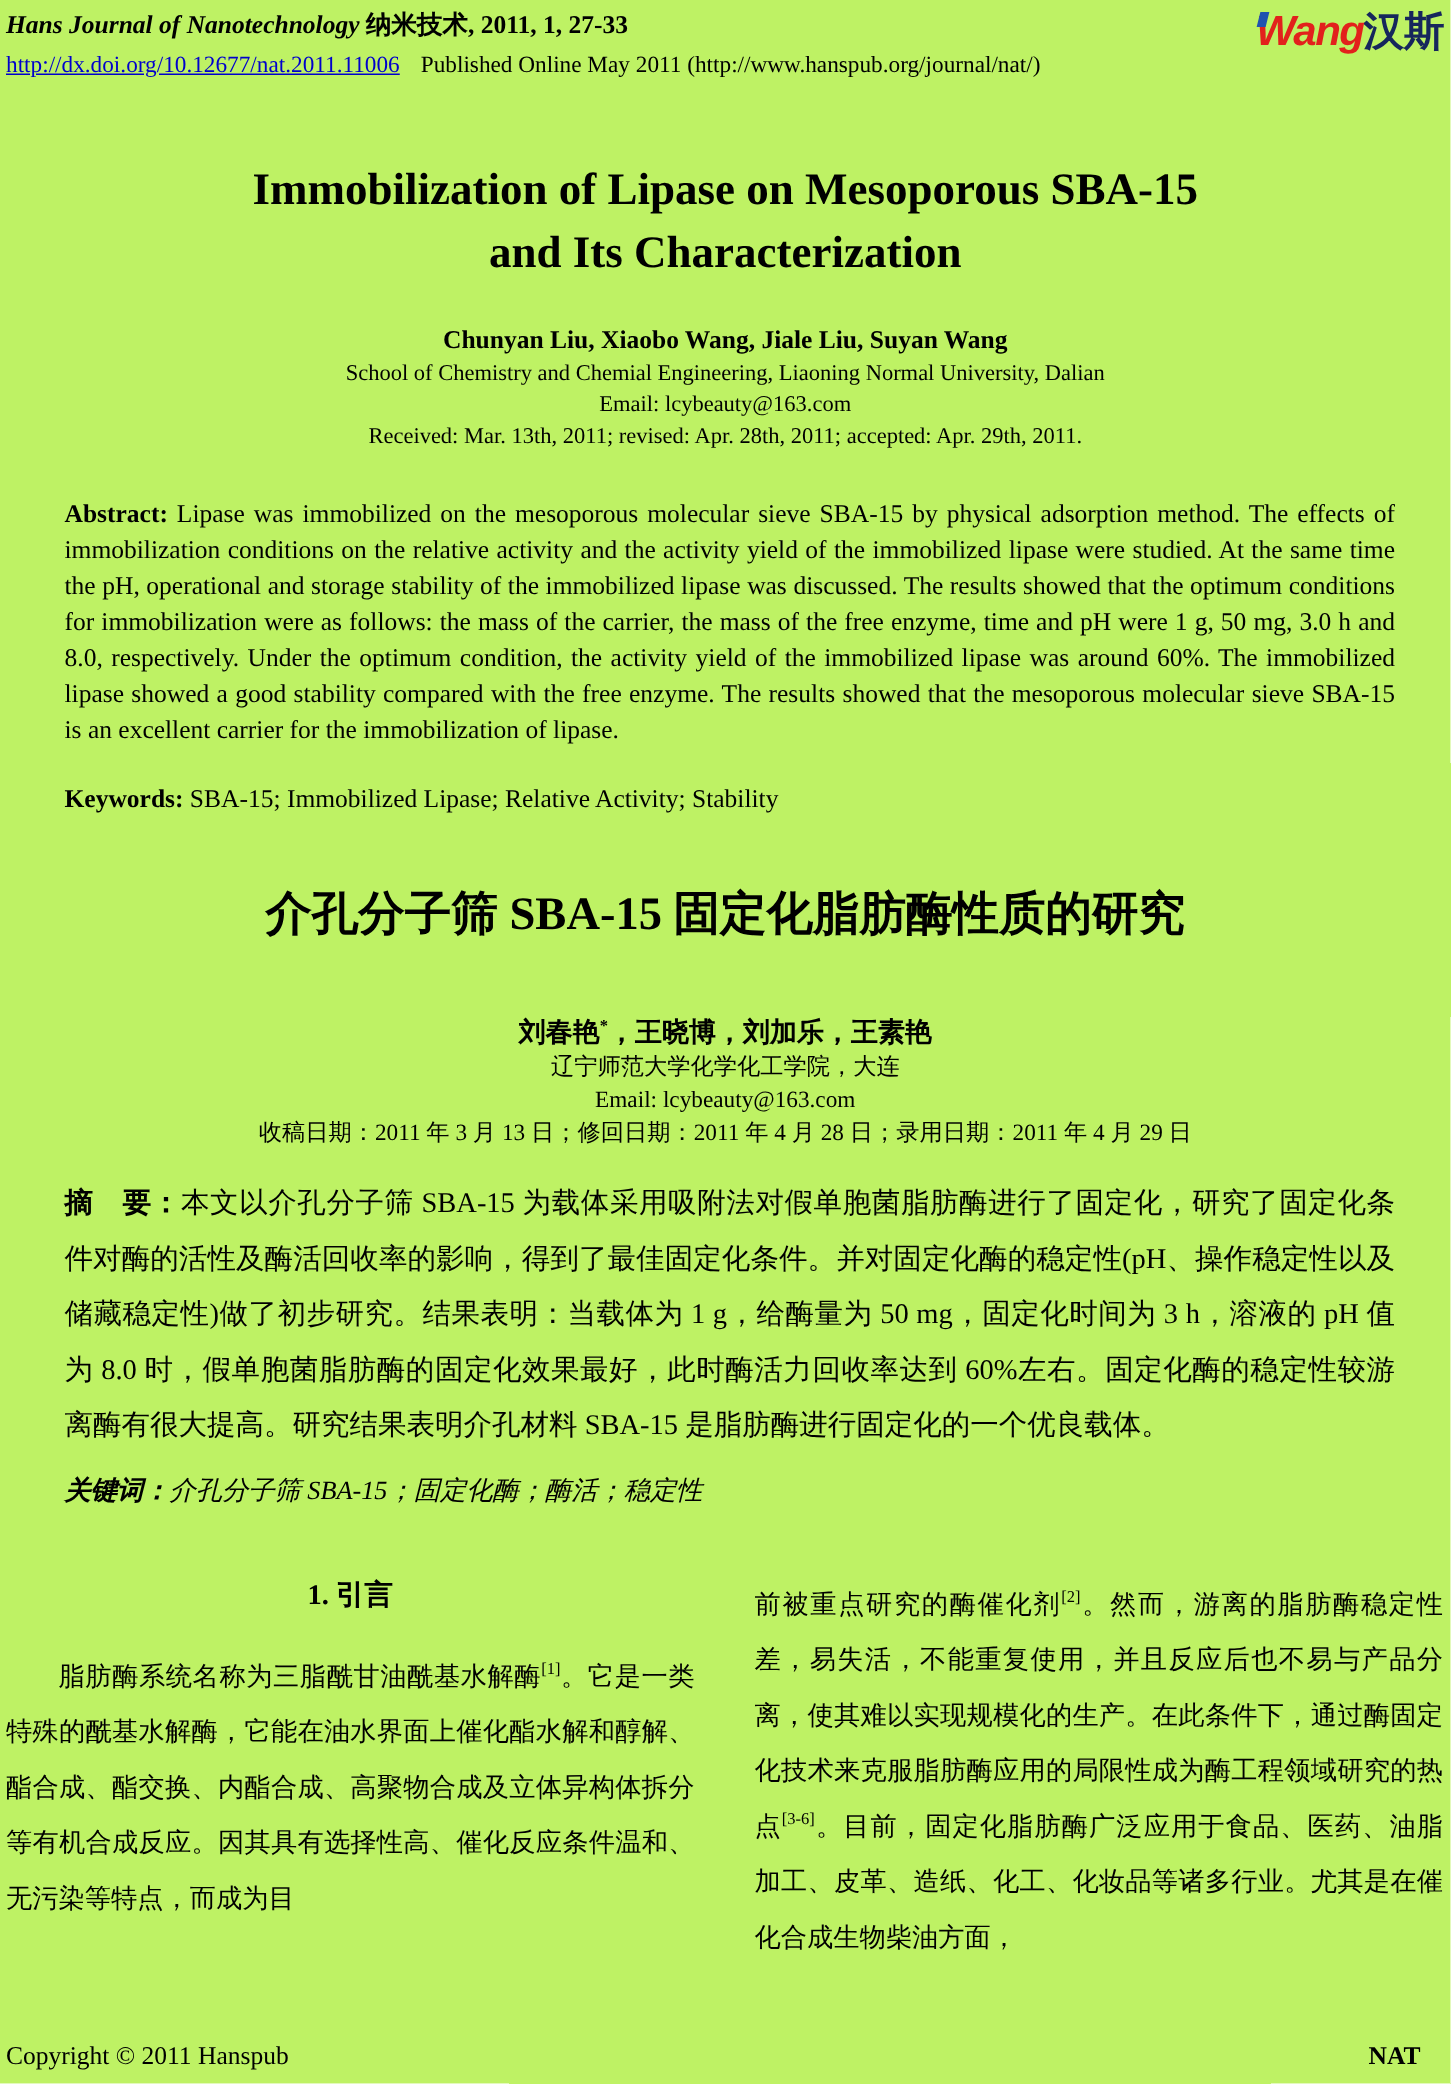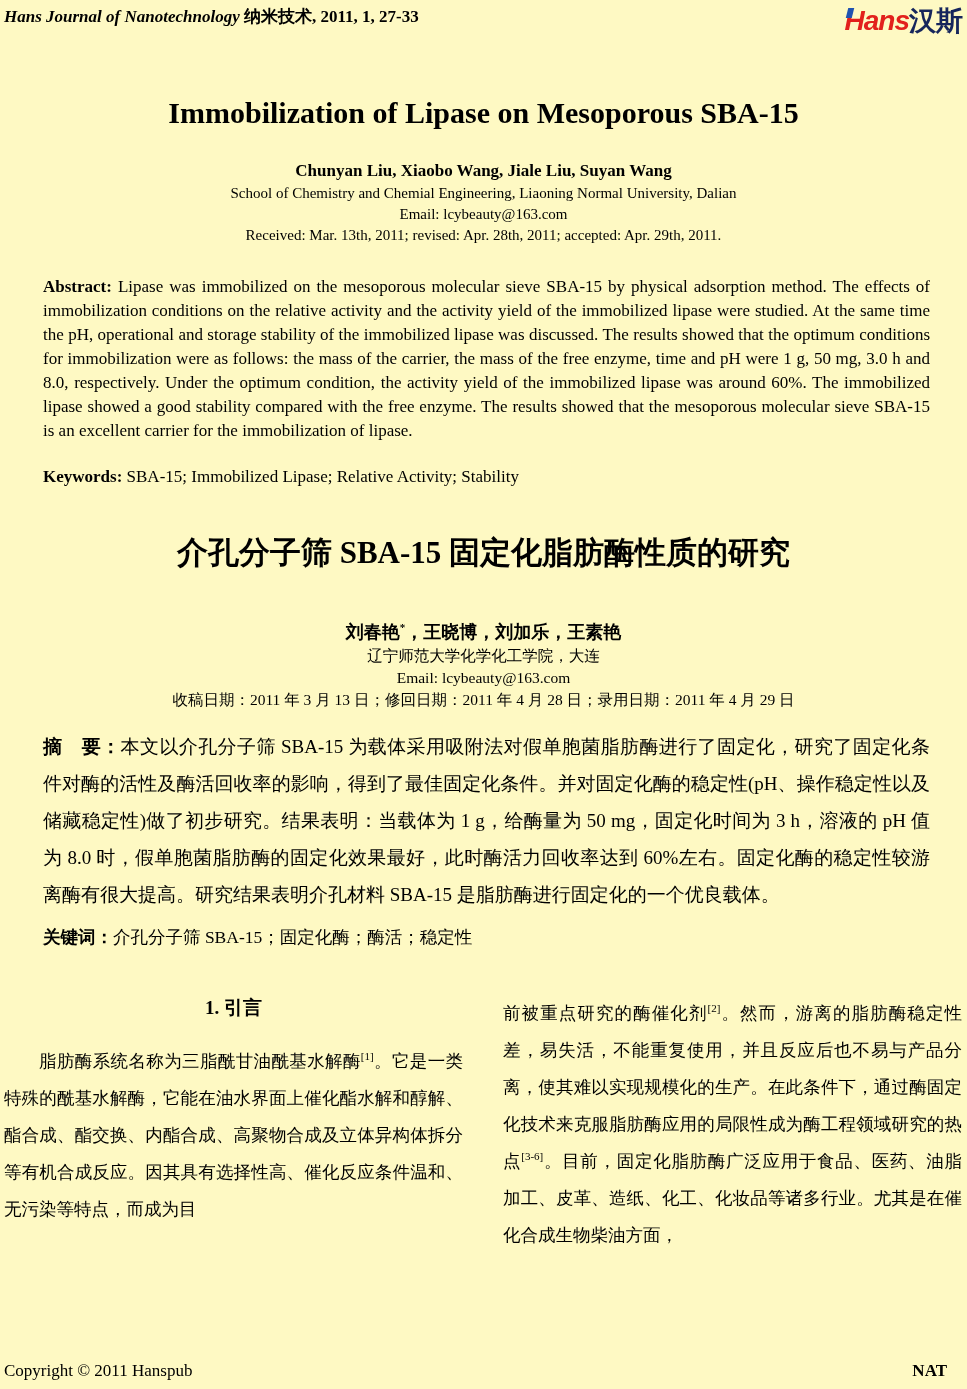--- a/index.html
+++ b/index.html
@@ -1,18 +1,18 @@
 <!DOCTYPE html>
 <html><head>
 <meta charset="utf-8">
 <style>
   html,body { margin:0; padding:0; background:#ffffff; }
   .page {
     position:relative; width:967px; height:1389px; margin:0 auto;
-    background:#fef9c3; overflow:hidden; color:#000;
+    background:#bef264; overflow:hidden; color:#000;
     font-family:"Liberation Serif", serif;
   }
 
   
   .header { display:flex; justify-content:space-between; align-items:flex-start; padding:6px 4px 0 4px; }
   .journal-line { font-size:17px; font-weight:bold; line-height:22px; }
   .journal-en { font-style:italic; }
   .doi-line { margin-top:6px; font-size:15.5px; line-height:20px; }
   .doi-link { color:#0000cc; text-decoration:underline; cursor:pointer; }
   .published { margin-left:14px; }
@@ -31,21 +31,21 @@
   .abstract-en { margin:30px 37px 0 43px; font-size:17px; line-height:24px; text-align:justify; }
   .label-bold { font-weight:bold; }
   .keywords-en { margin:22px 37px 16px 43px; font-size:17px; line-height:24px; }
 
   
   .title-cn { margin-top:42px; text-align:center; font-size:31px; font-weight:bold; line-height:44px; }
   .authors-cn { margin-top:46px; text-align:center; font-size:18px; font-weight:bold; line-height:23px; }
   .affil-cn, .email-cn, .dates-cn { text-align:center; font-size:15.5px; line-height:21px; margin-top:1px; }
 
   .abstract-cn { margin:18px 37px 0 43px; font-size:19px; line-height:37px; text-align:justify; }
-  .keywords-cn { margin:12px 37px 0 43px; font-size:17.5px; line-height:24px; }
+  .keywords-cn { margin:12px 37px 0 43px; font-size:17.5px; line-height:24px;font-style:italic; }
 
   sup { font-size:11px; line-height:0; }
 
   
   .columns { display:flex; gap:40px; margin-top:46px; padding:0 4px; }
   .col { width:459px; font-size:17.5px; line-height:37px; text-align:justify; }
   .section-heading { font-size:19px; font-weight:bold; line-height:26px; margin:0 0 22px 0; text-align:center; }
   .col p { margin:0; }
   .indent { text-indent:2em; }
 
@@ -57,28 +57,32 @@
 </head>
 <body>
 
 <div class="page">
 
   <div class="header">
     <div>
       <div class="journal-line">
         <span class="journal-en">Hans Journal of Nanotechnology</span><span> 纳米技术, 2011, 1, 27-33</span>
       </div>
+      <div class="doi-line">
+        <span class="doi-link">http://dx.doi.org/10.12677/nat.2011.11006</span><span class="published">Published Online May 2011 (http://www.hanspub.org/journal/nat/)</span>
+      </div>
     </div>
     <div class="logo">
-      <span class="logo-hans">Hans</span><span class="logo-cn">汉斯</span>
+      <span class="logo-hans">Wang</span><span class="logo-cn">汉斯</span>
     </div>
   </div>
 
   <div class="title-en">
     <div>Immobilization of Lipase on Mesoporous SBA-15</div>
+    <div>and Its Characterization</div>
   </div>
   <div class="authors-en">Chunyan Liu, Xiaobo Wang, Jiale Liu, Suyan Wang</div>
   <div class="affil-en">School of Chemistry and Chemial Engineering, Liaoning Normal University, Dalian</div>
   <div class="email-en">Email: lcybeauty@163.com</div>
   <div class="received-en">Received: Mar. 13th, 2011; revised: Apr. 28th, 2011; accepted: Apr. 29th, 2011.</div>
 
   <div class="abstract-en">
     <span class="label-bold">Abstract:</span><span> Lipase was immobilized on the mesoporous molecular sieve SBA-15 by physical adsorption method. The effects of immobilization conditions on the relative activity and the activity yield of the immobilized lipase were studied. At the same time the pH, operational and storage stability of the immobilized lipase was discussed. The results showed that the optimum conditions for immobilization were as follows: the mass of the carrier, the mass of the free enzyme, time and pH were 1 g, 50 mg, 3.0 h and 8.0, respectively. Under the optimum condition, the activity yield of the immobilized lipase was around 60%. The immobilized lipase showed a good stability compared with the free enzyme. The results showed that the mesoporous molecular sieve SBA-15 is an excellent carrier for the immobilization of lipase.</span>
   </div>
   <div class="keywords-en">

